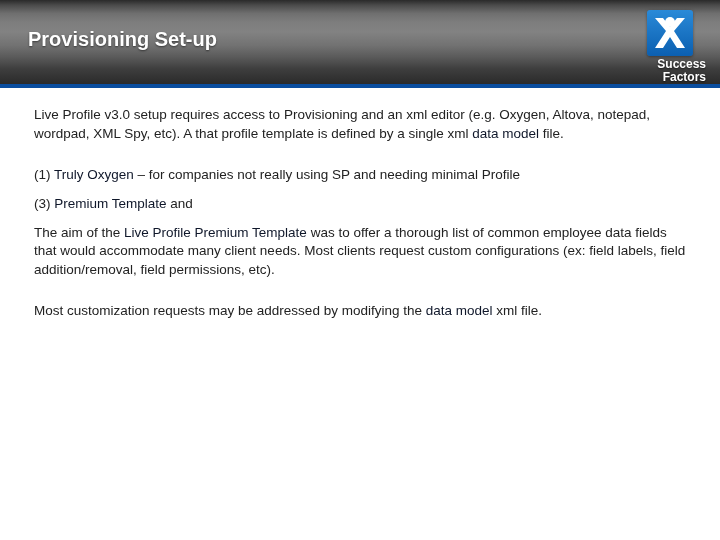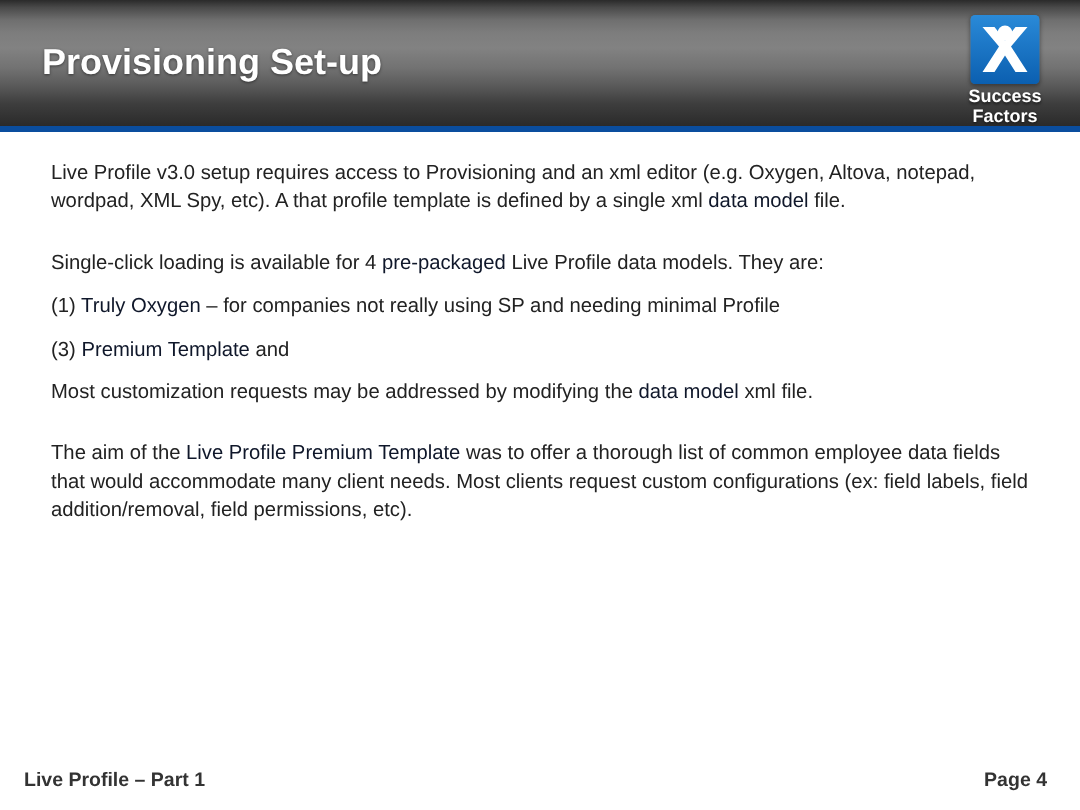--- a/index.html
+++ b/index.html
@@ -8,30 +8,30 @@
   .header {
     position: relative;
     height: 88px;
     background: linear-gradient(to bottom,
       #2a2a2a 0%, #4a4a4a 6%, #6f6f6f 16%, #7d7d7d 26%, #828282 38%,
       #727272 54%, #5a5a5a 68%, #3e3e3e 82%, #2a2a2a 100%);
     border-bottom: 4px solid #0a4d9e;
   }
   .header-title {
     color: #fff;
-    font-size: 24px;
+    font-size: 20px;
     font-weight: bold;
     padding: 28px 0 0 28px;
     text-shadow: 0 1px 2px rgba(0,0,0,0.5);
   }
   .logo {
     position: absolute;
     right: 14px; top: 10px;
     width: 72px;
-    text-align: center;
+    text-align: right;
   }
   .logo-box {
     width: 46px; height: 46px;
     margin: 0 auto 2px auto;
     background: linear-gradient(to bottom, #2a8ad8 0%, #0b5fb0 100%);
     border-radius: 3px;
     position: relative;
     box-shadow: 0 1px 3px rgba(0,0,0,0.4);
   }
   .logo-box svg { position: absolute; top: 4px; left: 4px; width: 38px; height: 38px; }
@@ -81,42 +81,35 @@
       <div class="logo-text">Factors</div>
     </div>
   </div>
 
   <div class="body">
 
     <p class="para">
       <span>Live Profile v3.0 setup requires access to Provisioning and an xml editor (e.g. Oxygen, Altova, notepad, wordpad, XML Spy, etc).  A that profile template is defined by a single xml </span><span class="hl">data model</span><span> file.</span>
     </p>
 
-    <p class="list-line">
-      <span>Single-click loading is available for 4 </span><span class="hl">pre-packaged</span><span> Live Profile data models.  They are:</span>
-    </p>
 
     <p class="list-line">
       <span>(1) </span><span class="hl">Truly Oxygen</span><span> – for companies not really using SP and needing minimal Profile</span>
     </p>
 
 
     <p class="list-line">
       <span>(3) </span><span class="hl">Premium Template</span><span> and</span>
     </p>
 
 
+    <p class="para" style="margin-top:4px;">
+      <span>The aim of the </span><span class="hl">Live Profile Premium Template</span><span> was to offer a thorough list of common employee data fields that would accommodate many client needs.  Most clients request  custom configurations (ex: field labels, field addition/removal, field permissions, etc).</span>
+    </p>
+
     <p class="para">
       <span>Most customization requests may be addressed by modifying the </span><span class="hl">data model</span><span> xml file.</span>
     </p>
 
-    <p class="para" style="margin-top:4px;">
-      <span>The aim of the </span><span class="hl">Live Profile Premium Template</span><span> was to offer a thorough list of common employee data fields that would accommodate many client needs.  Most clients request  custom configurations (ex: field labels, field addition/removal, field permissions, etc).</span>
-    </p>
-
   </div>
 
-  <div class="footer">
-    <div>Live Profile – Part 1</div>
-    <div>Page 4</div>
-  </div>
 
 </div>
 
 </body></html>

